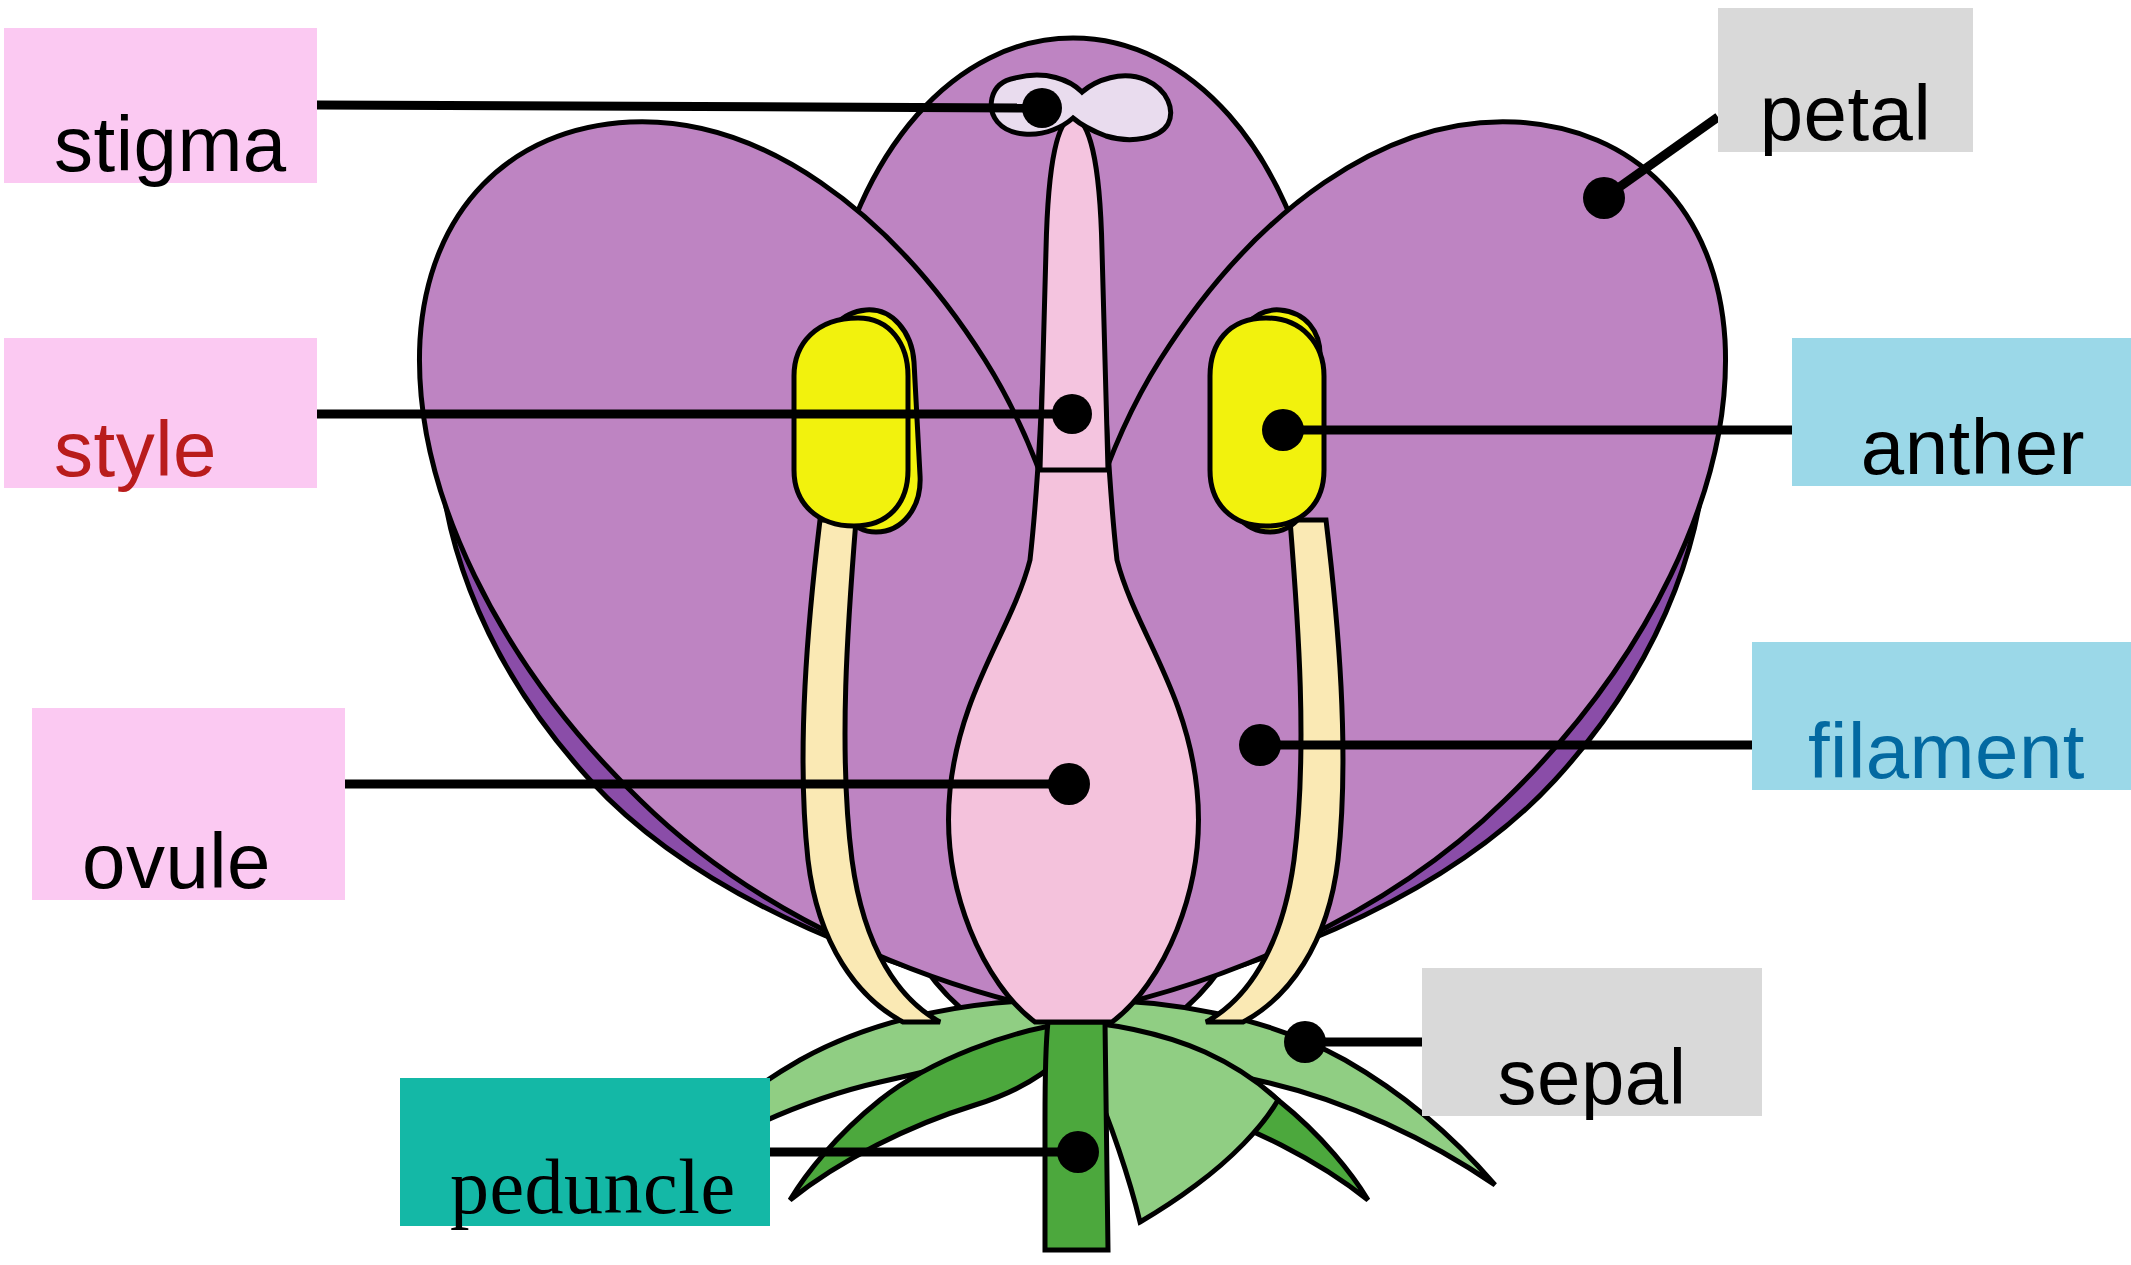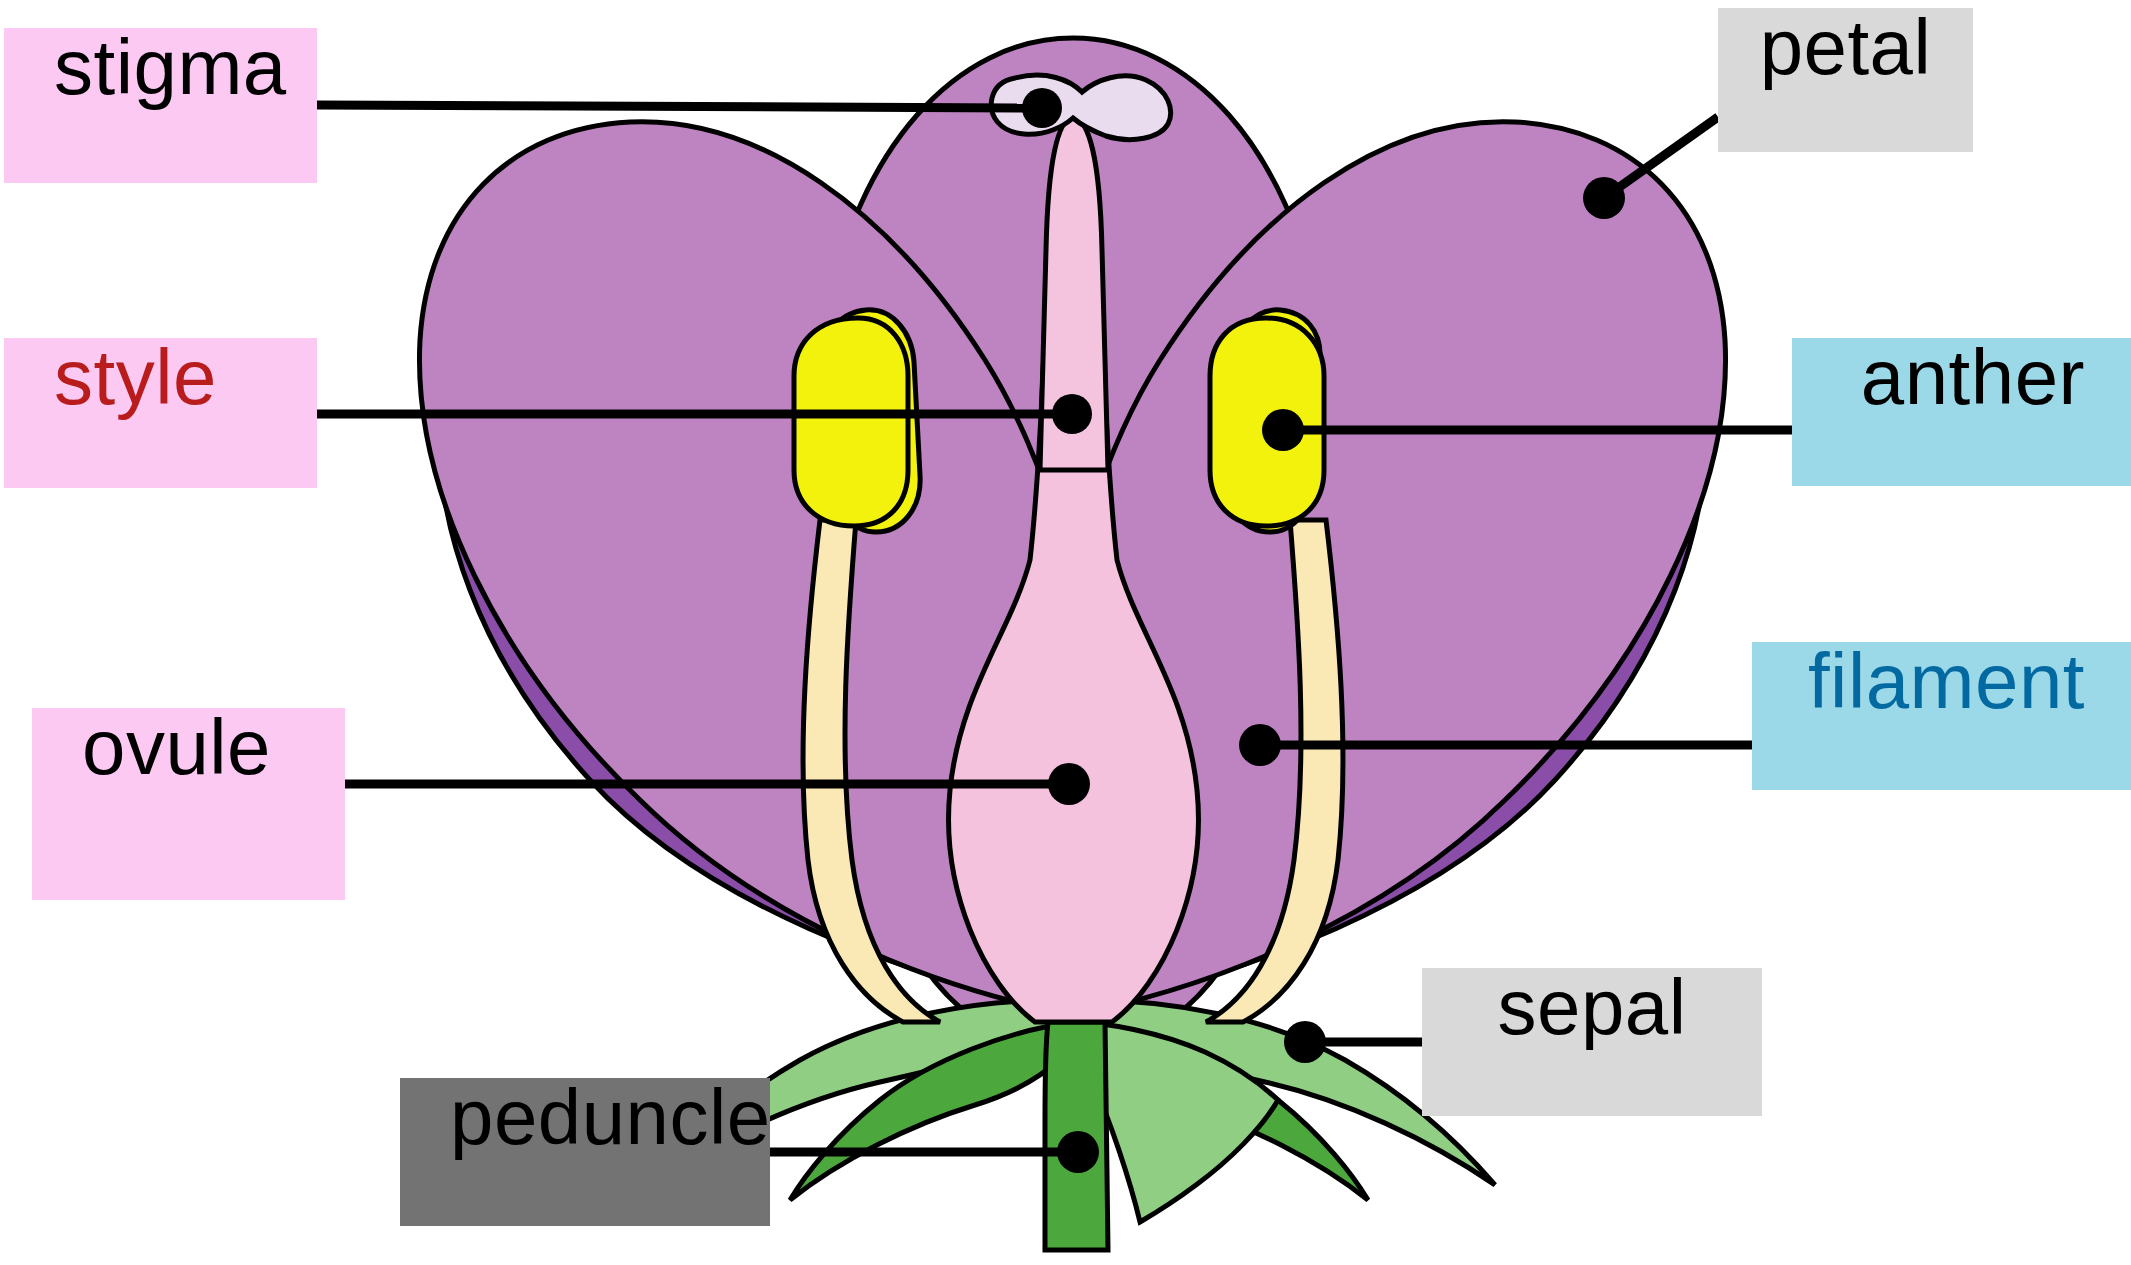--- a/index.html
+++ b/index.html
@@ -24,21 +24,21 @@
     position: absolute;
     left: 0;
     top: 0;
     width: 2131px;
     height: 1265px;
     display: block;
   }
   .label-box {
     position: absolute;
     display: flex;
-    align-items: flex-start;
+    align-items: flex-end;
     box-sizing: border-box;
     font-size: 78px;
     line-height: 1;
     color: #000000;
     letter-spacing: 0.5px;
     white-space: nowrap;
     user-select: none;
   }
   .label-text {
     display: block;
@@ -242,21 +242,21 @@
   </div>
 
   <div class="label-box align-left" id="label-style" style="background: rgb(251, 201, 242); color: #b91c1c;">
     <span class="label-text">style</span>
   </div>
 
   <div class="label-box align-left" id="label-ovule" style="background: rgb(251, 201, 242); color: rgb(0, 0, 0);">
     <span class="label-text">ovule</span>
   </div>
 
-  <div class="label-box align-left" id="label-peduncle" style="background: #737373; color: rgb(0, 0, 0);">
+  <div class="label-box align-left" id="label-peduncle" style="background: #14b8a6; color: rgb(0, 0, 0); font-family: Liberation Serif, serif;">
     <span class="label-text">peduncle</span>
   </div>
 
   <div class="label-box align-right" id="label-anther" style="background: rgb(155, 216, 232); color: rgb(0, 0, 0);">
     <span class="label-text" style="text-align:right">anther</span>
   </div>
 
   <div class="label-box align-center" id="label-petal" style="background: rgb(217, 217, 217); color: rgb(0, 0, 0);">
     <span class="label-text" style="text-align:center">petal</span>
   </div>

